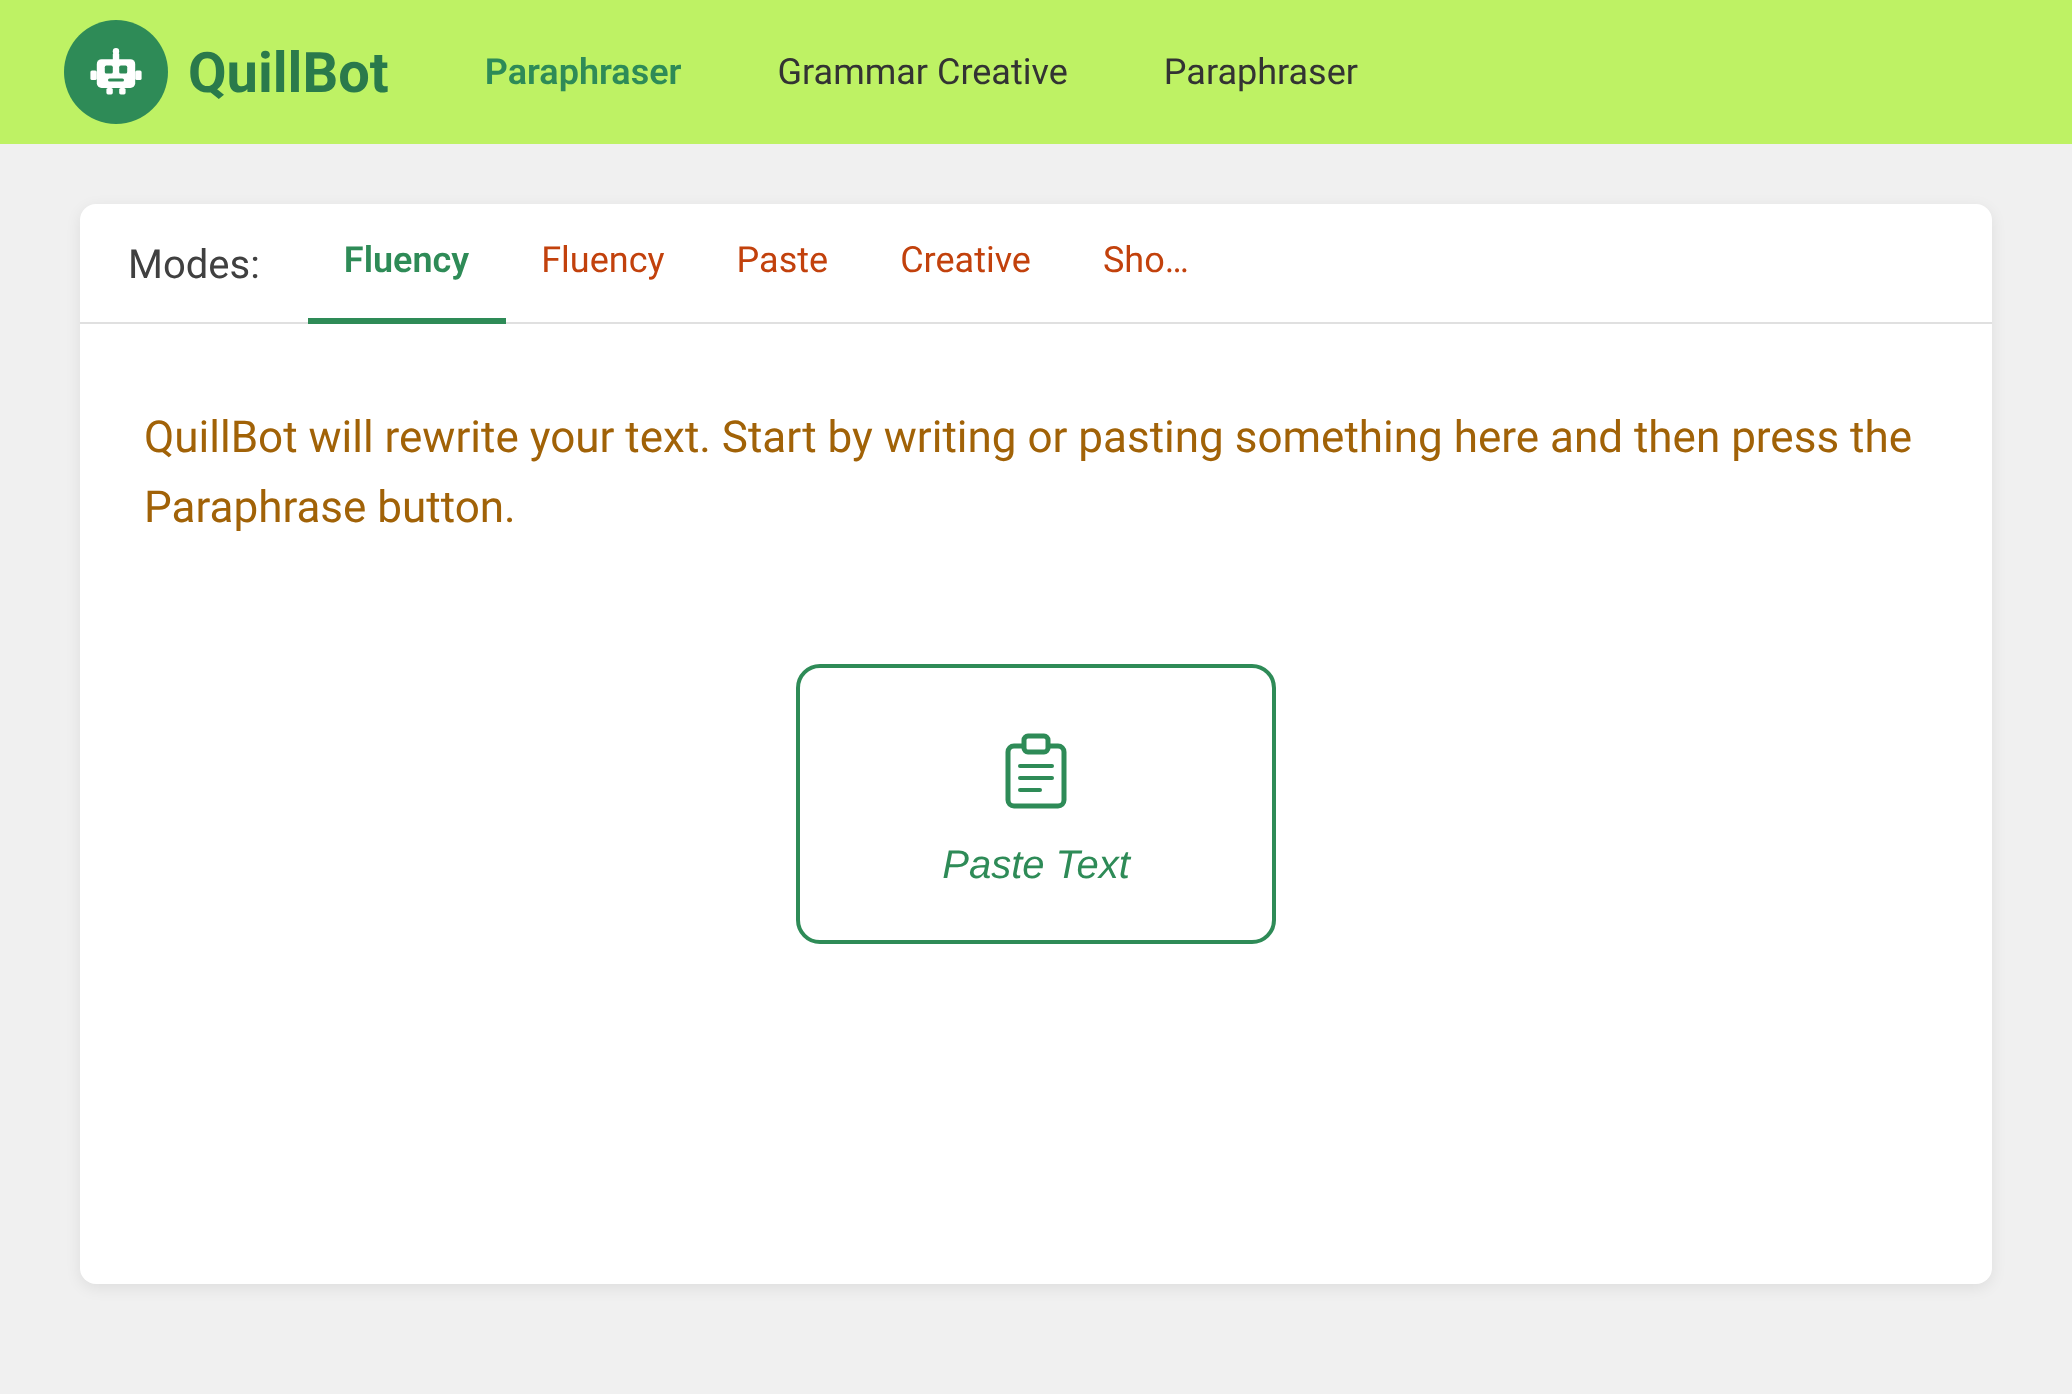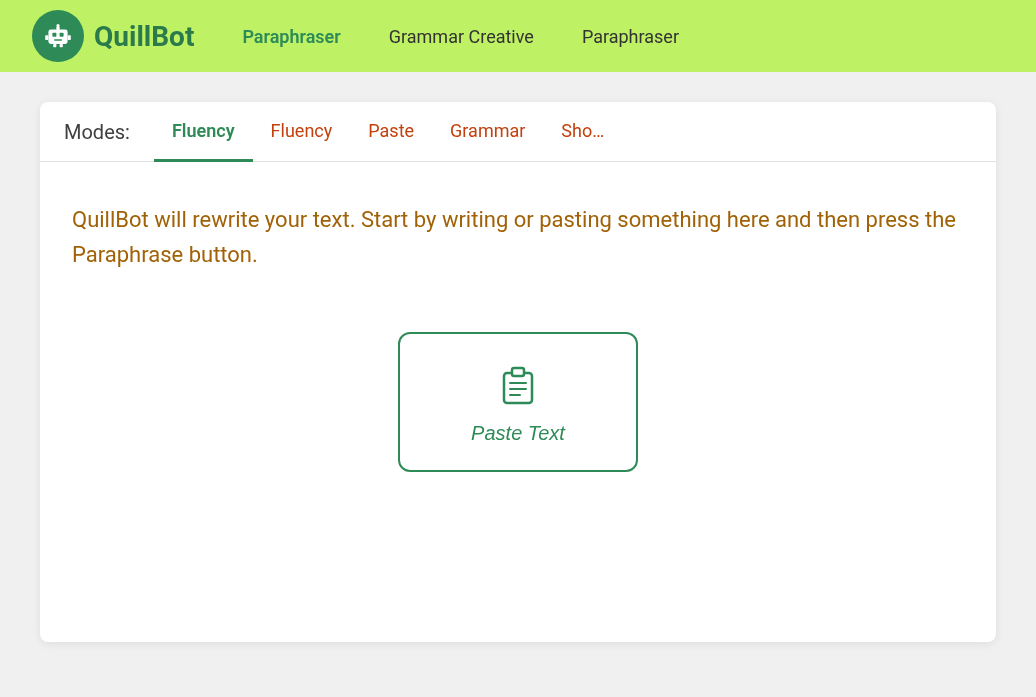--- a/index.html
+++ b/index.html
@@ -211,21 +211,21 @@
       <div class="mode-tab active">
         <span>Fluency</span>
       </div>
       <div class="mode-tab">
         <span>Fluency</span>
       </div>
       <div class="mode-tab">
         <span>Paste</span>
       </div>
       <div class="mode-tab">
-        <span>Grammar</span>
+        <span>Creative</span>
       </div>
       <div class="mode-tab">
         <span>Sho…</span>
       </div>
     </div>
 
     <div class="content-area">
       <p class="placeholder-text">QuillBot will rewrite your text. Start by writing or pasting something here and then press the Paraphrase button.</p>
 
       <div class="paste-btn-wrapper">

